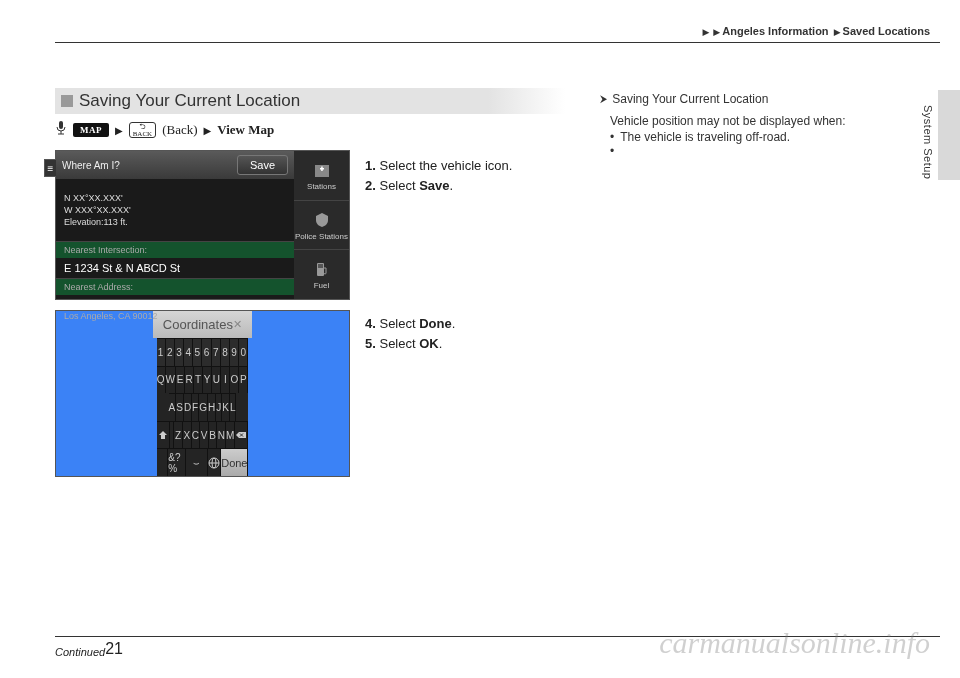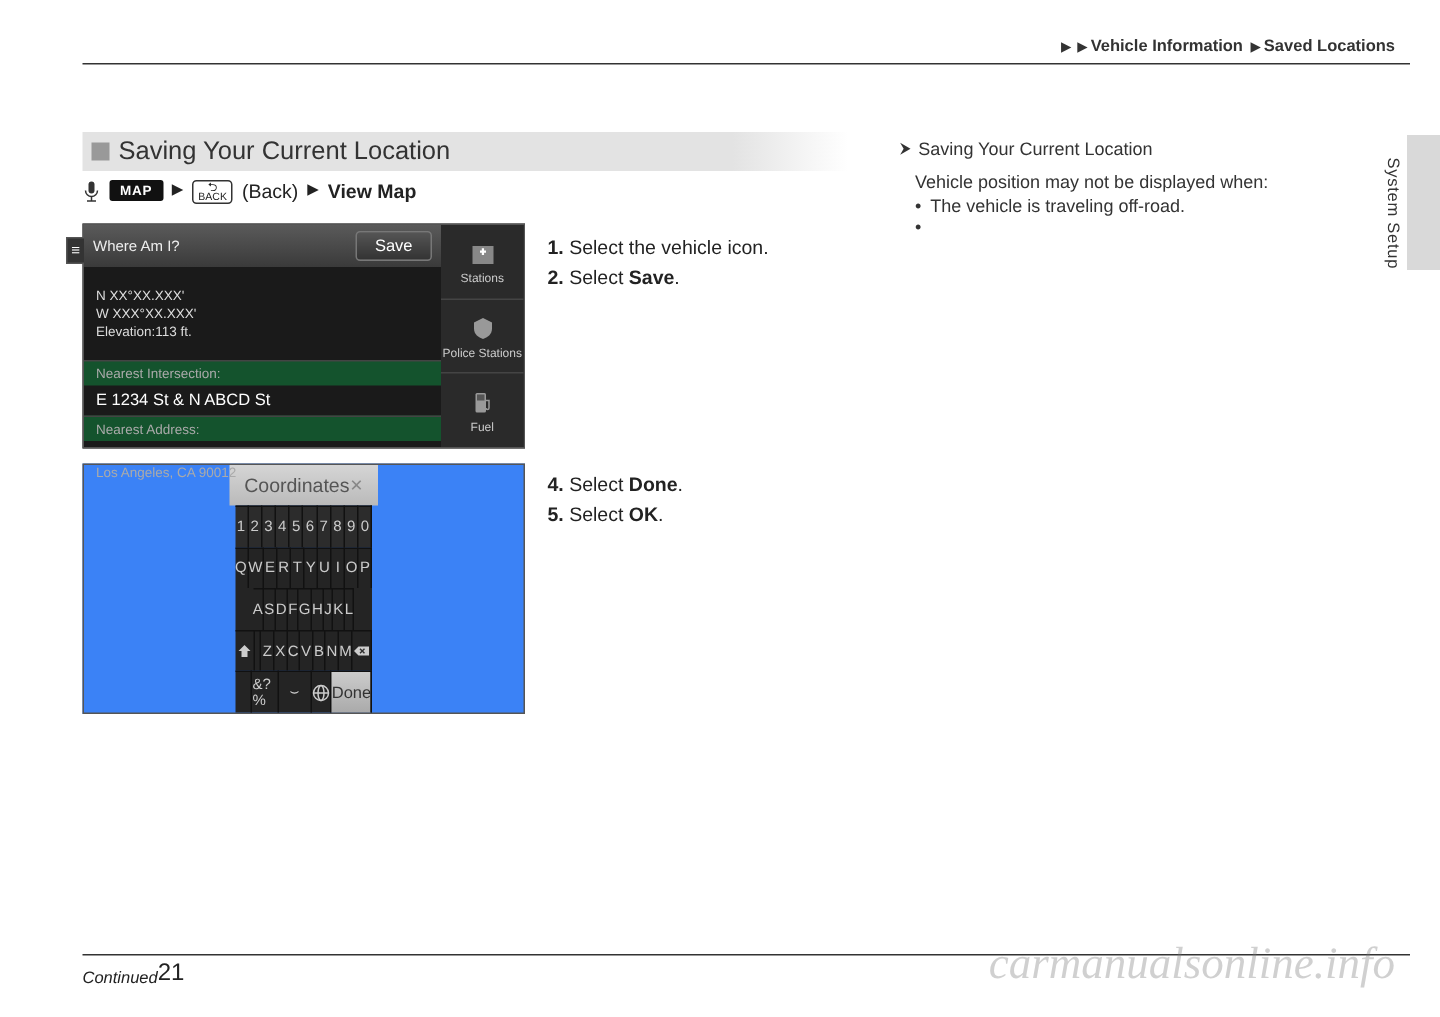--- a/index.html
+++ b/index.html
@@ -57,23 +57,24 @@
     font-size: 17px;
     color: #333;
     display: flex;
     align-items: center;
     font-weight: 500;
   }
   .section-title .square { width: 12px; height: 12px; background: #999; margin-right: 6px; }
   .path-line {
     margin-top: 6px;
     display: flex;
-    align-items: flex-start;
+    align-items: center;
     gap: 6px;
     font-size: 13px;
+    font-family: Liberation Serif, serif;
   }
   .mic-icon svg { width: 12px; height: 16px; }
   .map-btn {
     background: #111;
     color: #fff;
     font-size: 9px;
     font-weight: bold;
     padding: 2px 7px;
     border-radius: 2px;
     letter-spacing: 0.5px;
@@ -162,21 +163,21 @@
     color:rgba(120,120,120,0.35);
     font-style:italic;
     font-family: Georgia, serif;
     pointer-events:none;
   }
 </style>
 </head>
 <body>
 
 <div class="breadcrumb">
-  <span class="arrow">▶</span><span class="arrow">▶</span><b>Vehicle Information</b>
+  <span class="arrow">▶</span><span class="arrow">▶</span><b>Angeles Information</b>
   <span class="arrow">▶</span><b>Saved Locations</b>
 </div>
 <div class="header-rule"></div>
 
 <div class="side-tab"></div>
 <div class="side-label">System Setup</div>
 
 <div class="main">
   <div class="section-title">
     <span class="square"></span>

